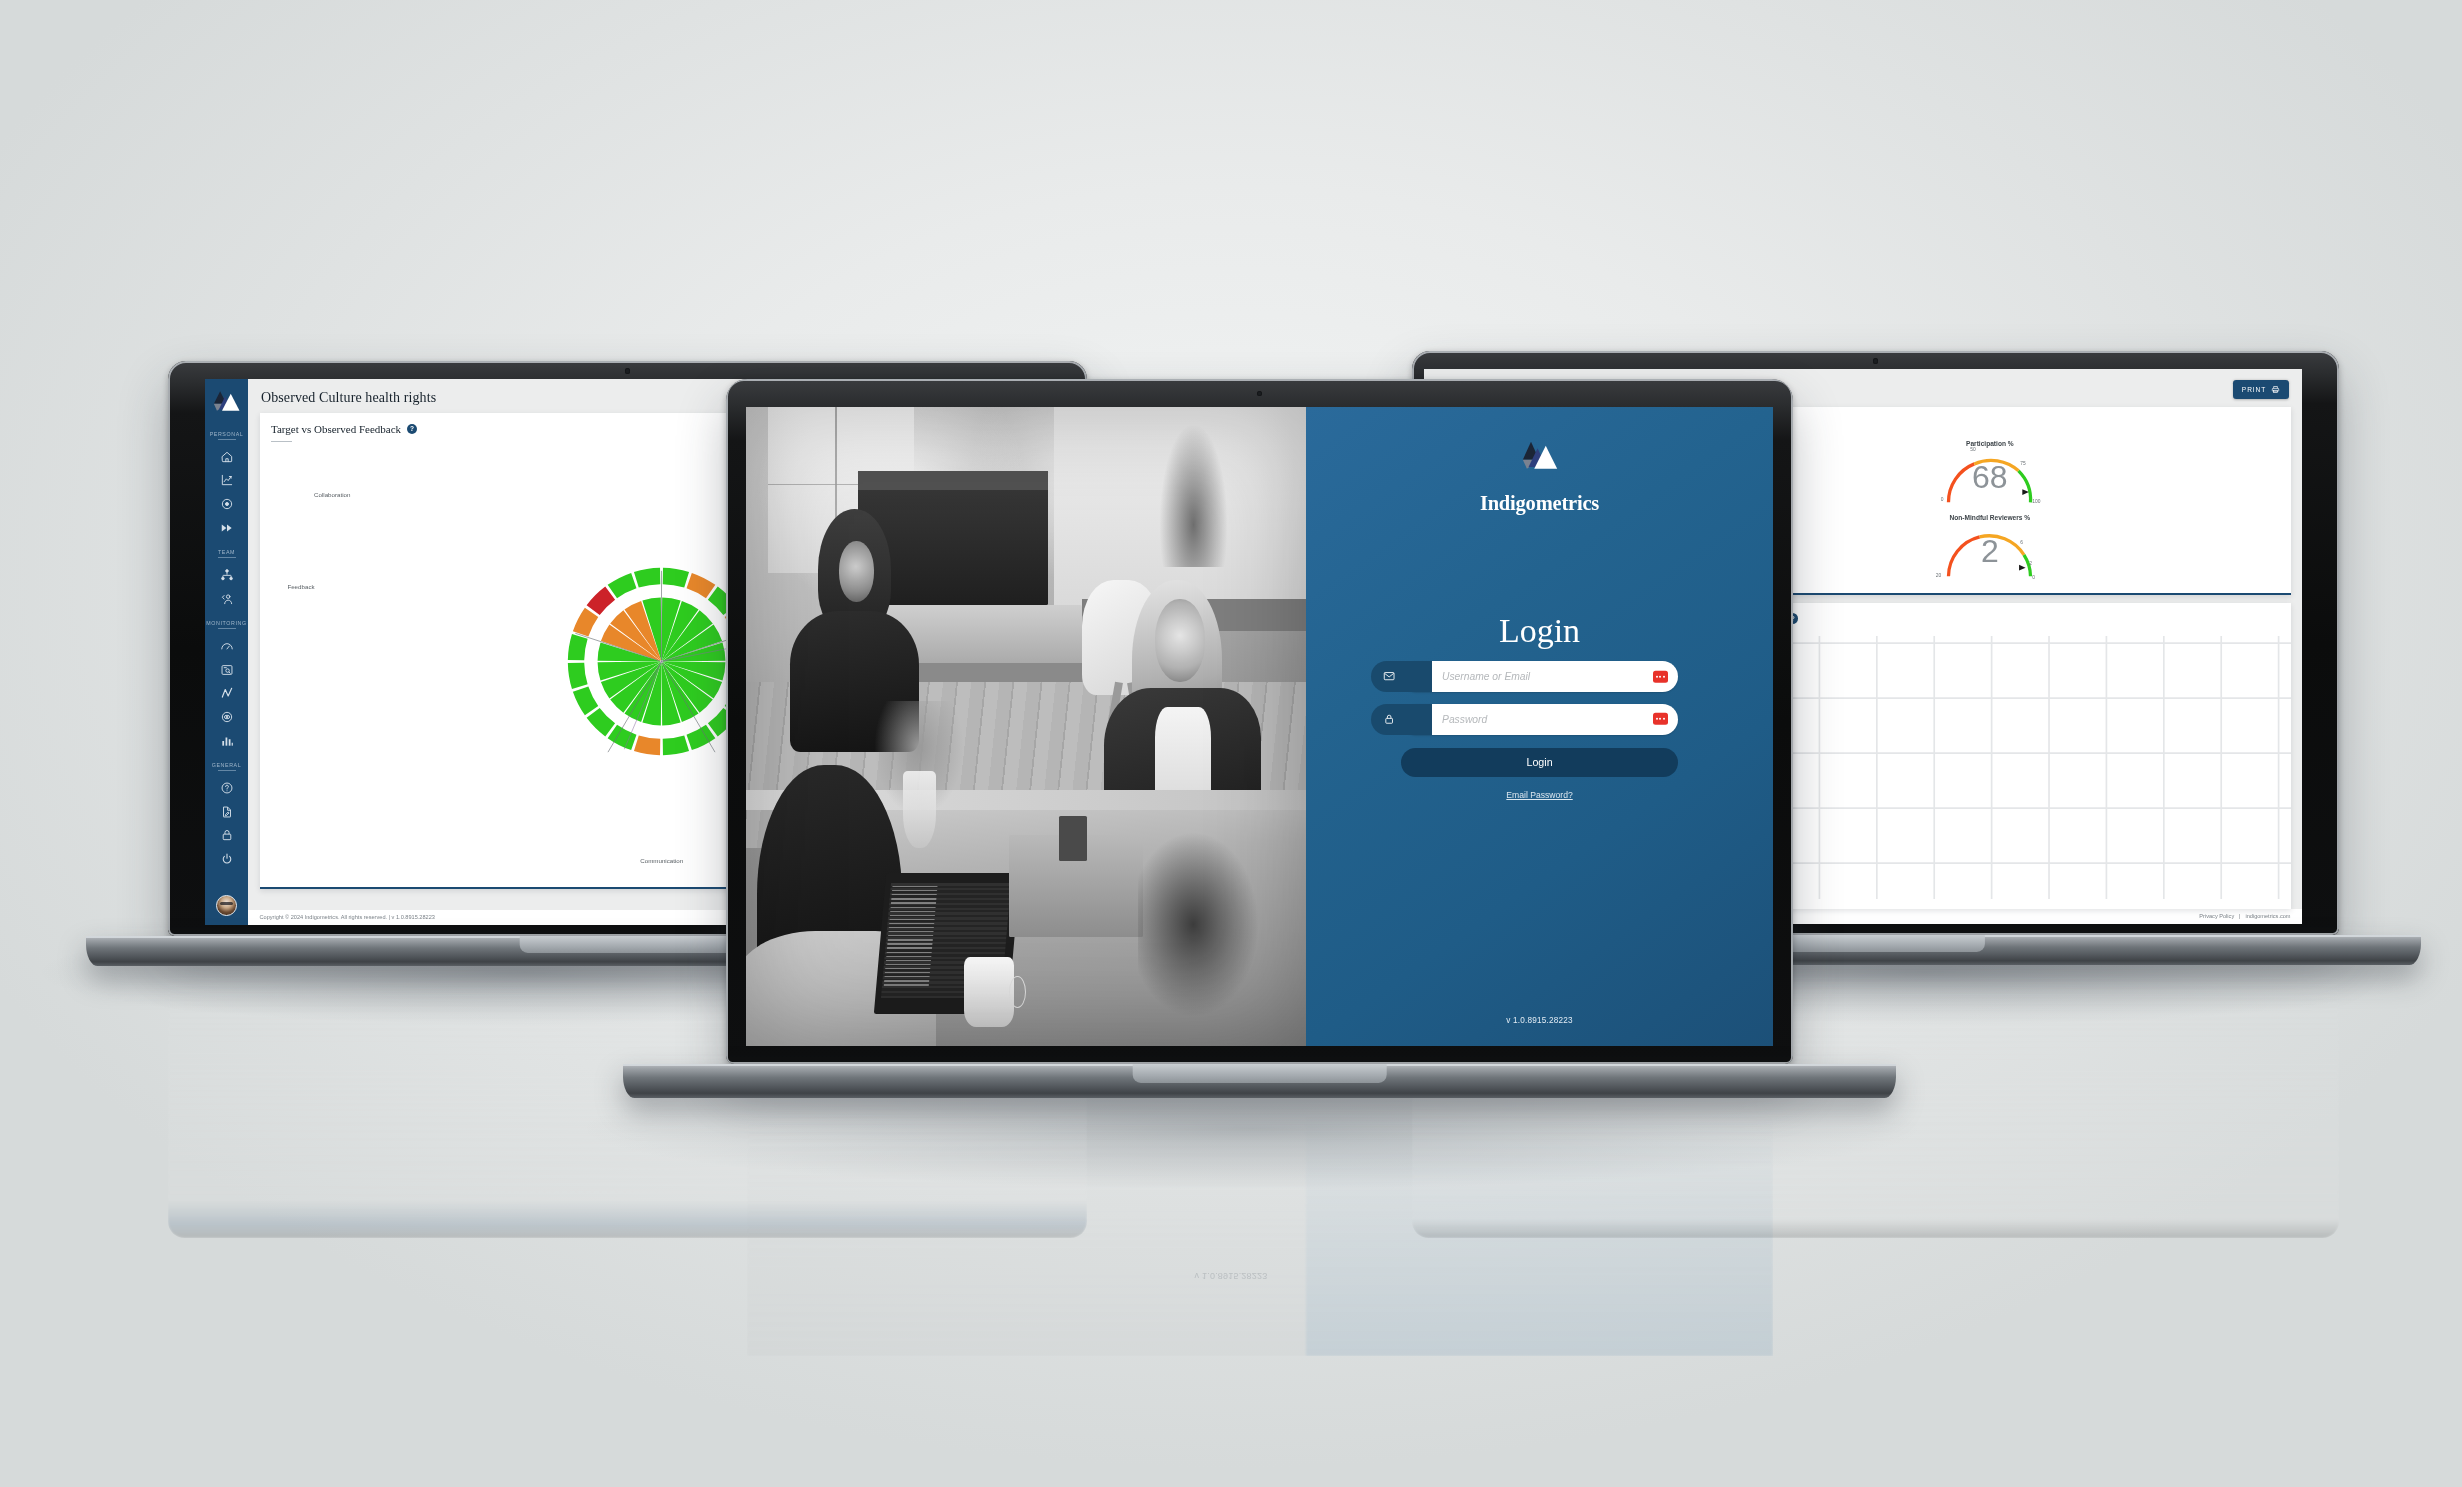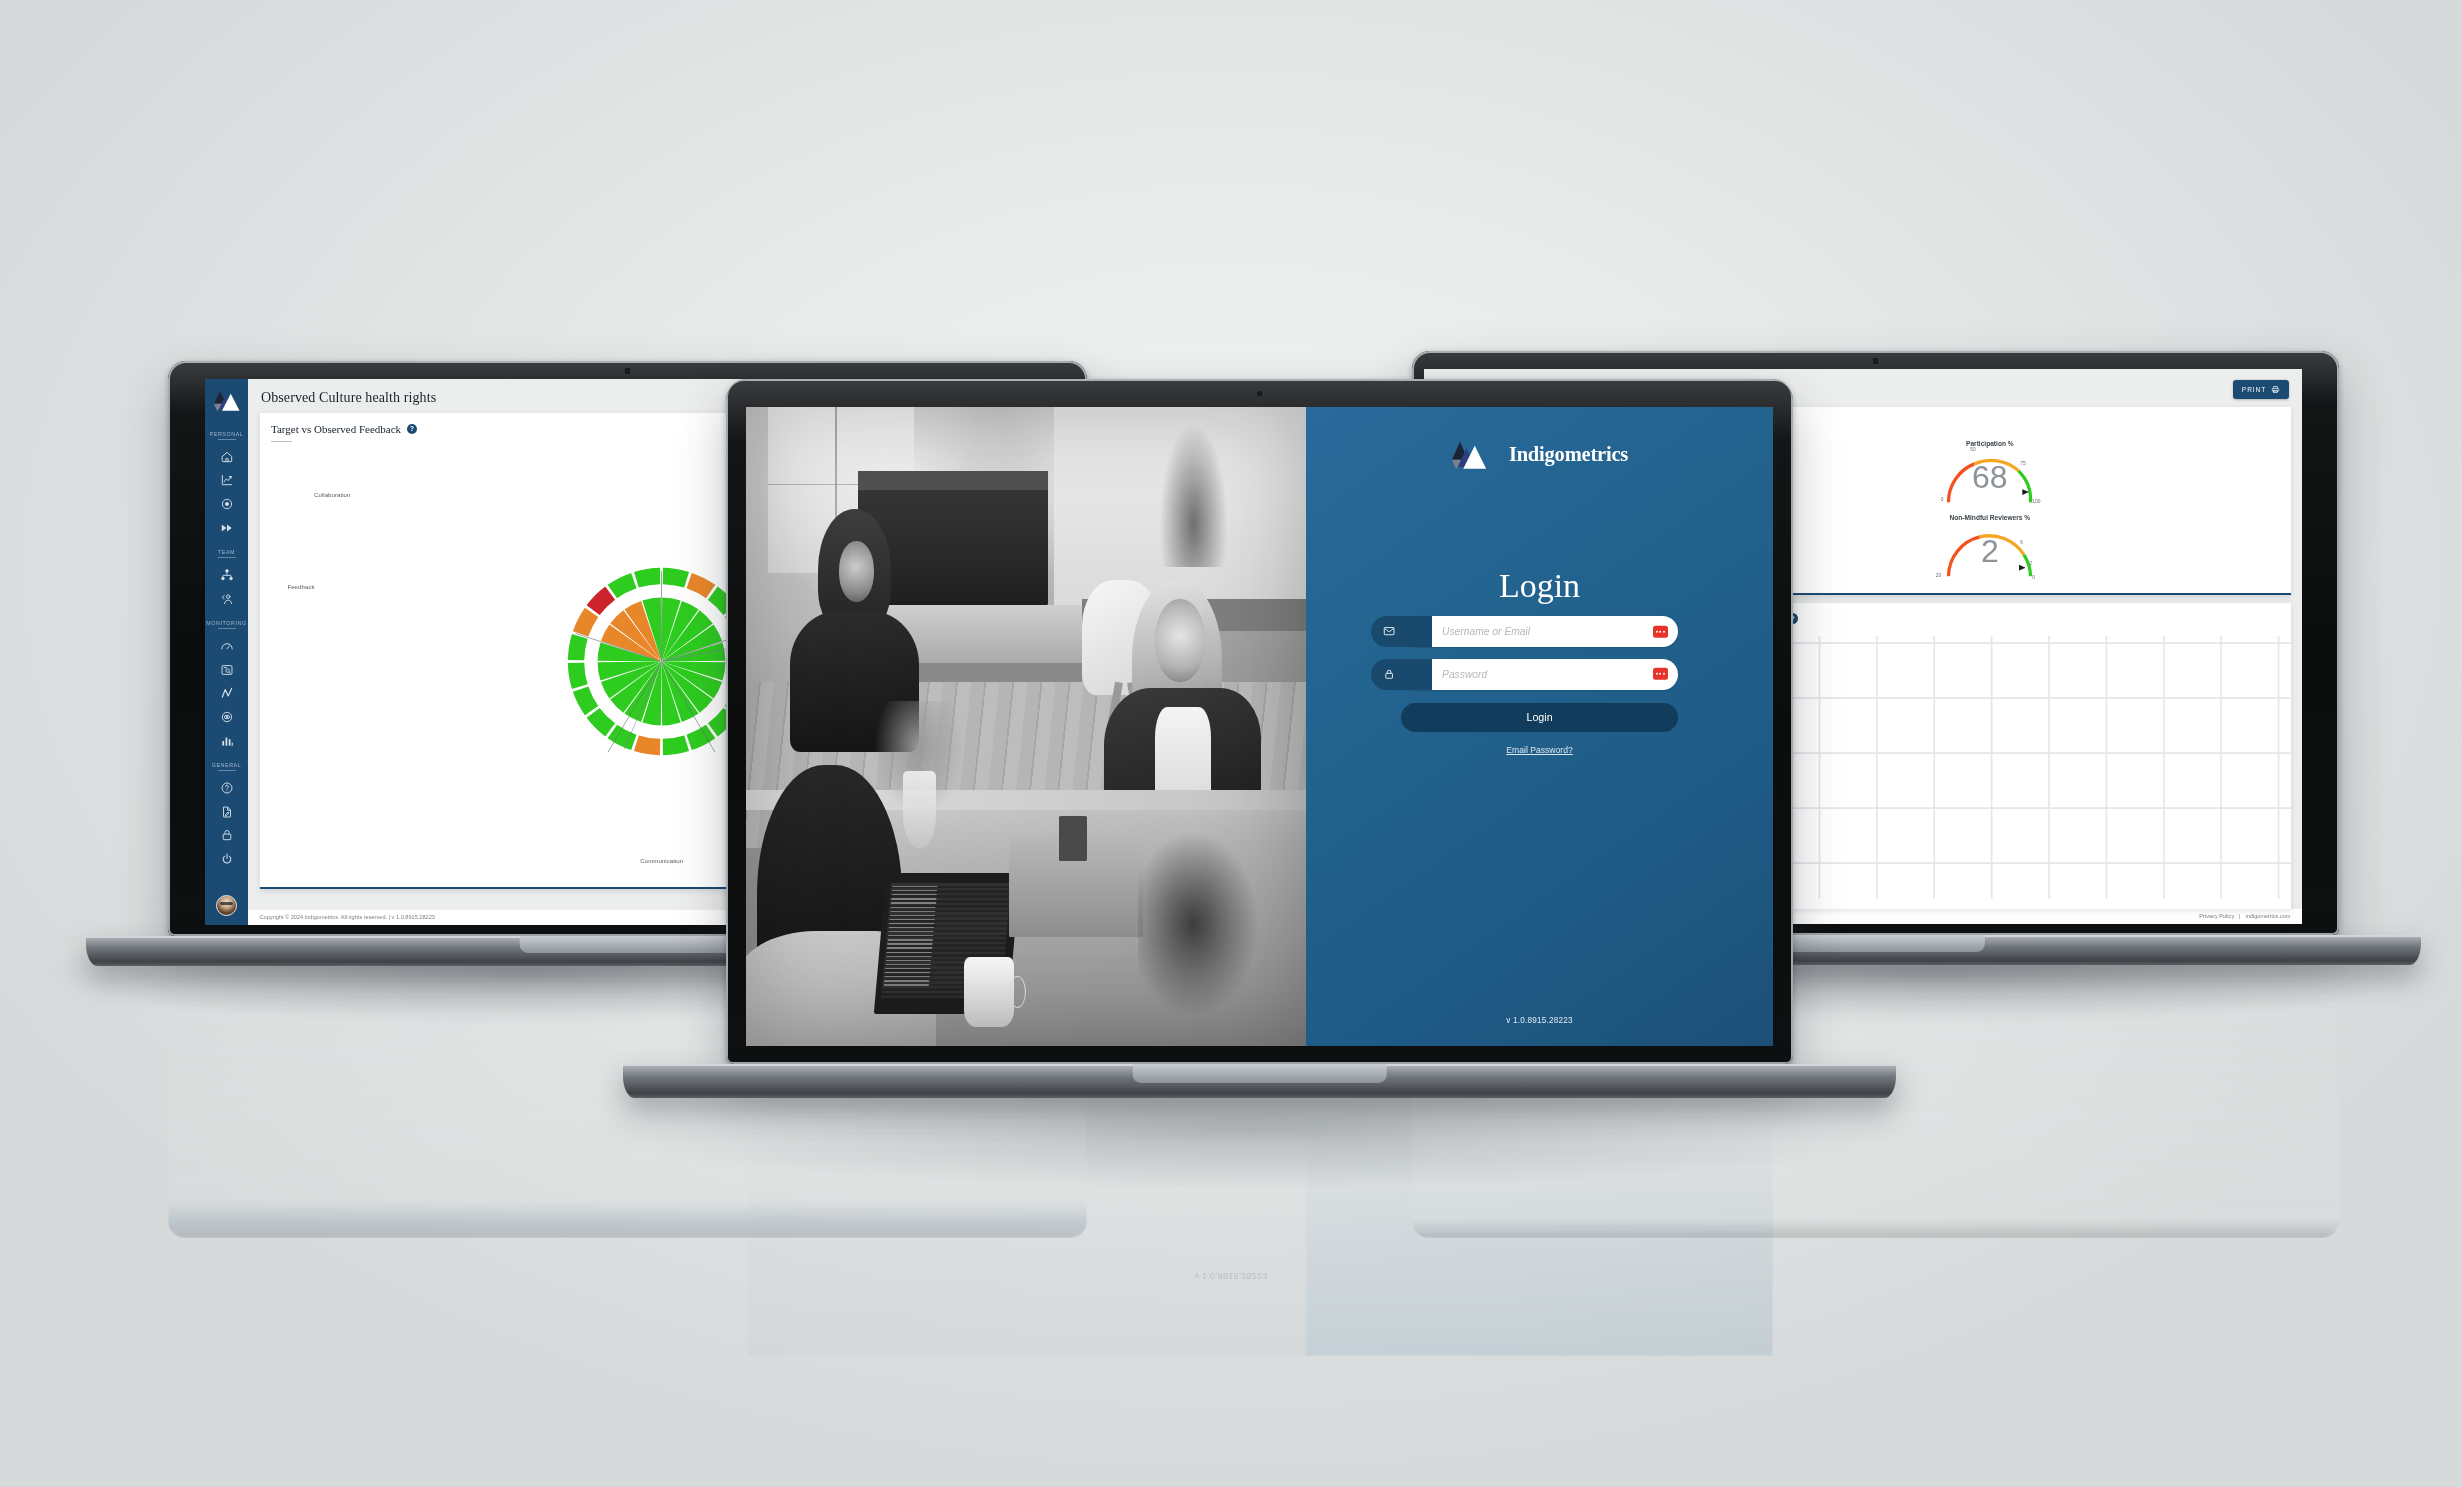--- a/index.html
+++ b/index.html
@@ -143,21 +143,21 @@
       radial-gradient(ellipse 34% 30% at 26% 12%, #f4f4f4 0%, rgba(244,244,244,0) 70%),
       radial-gradient(ellipse 30% 26% at 62% 9%, #ededed 0%, rgba(237,237,237,0) 72%),
       linear-gradient(160deg,#d8d8d8 0%, #bdbdbd 28%, #9a9a9a 54%, #8a8a8a 72%, #6e6e6e 100%);
   }
   .ph{ position:absolute; }
   .login-panel{
     flex:1; position:relative;
     background:linear-gradient(145deg,#2a6a9b 0%,#23638f 34%,#1f5c87 66%,#1c5078 100%);
     color:#fff; display:flex; flex-direction:column; align-items:center;
   }
-  .brand{ display:flex; align-items:center; gap:22px; margin-top:33px; }
+  .brand{ display:flex; align-items:center; gap:22px; margin-top:33px;flex-direction:column; }
   .brand-mark{ width:36px; height:29.5px; position:relative; }
   .brand-name{
     font-family:"Liberation Serif", serif; font-weight:bold; font-size:20.5px;
     color:#fff; letter-spacing:-0.2px;
   }
   .login-title{
     font-family:"Liberation Serif", serif; font-size:34px; font-weight:normal;
     margin-top:97px; color:#fff;
   }
   .field{

